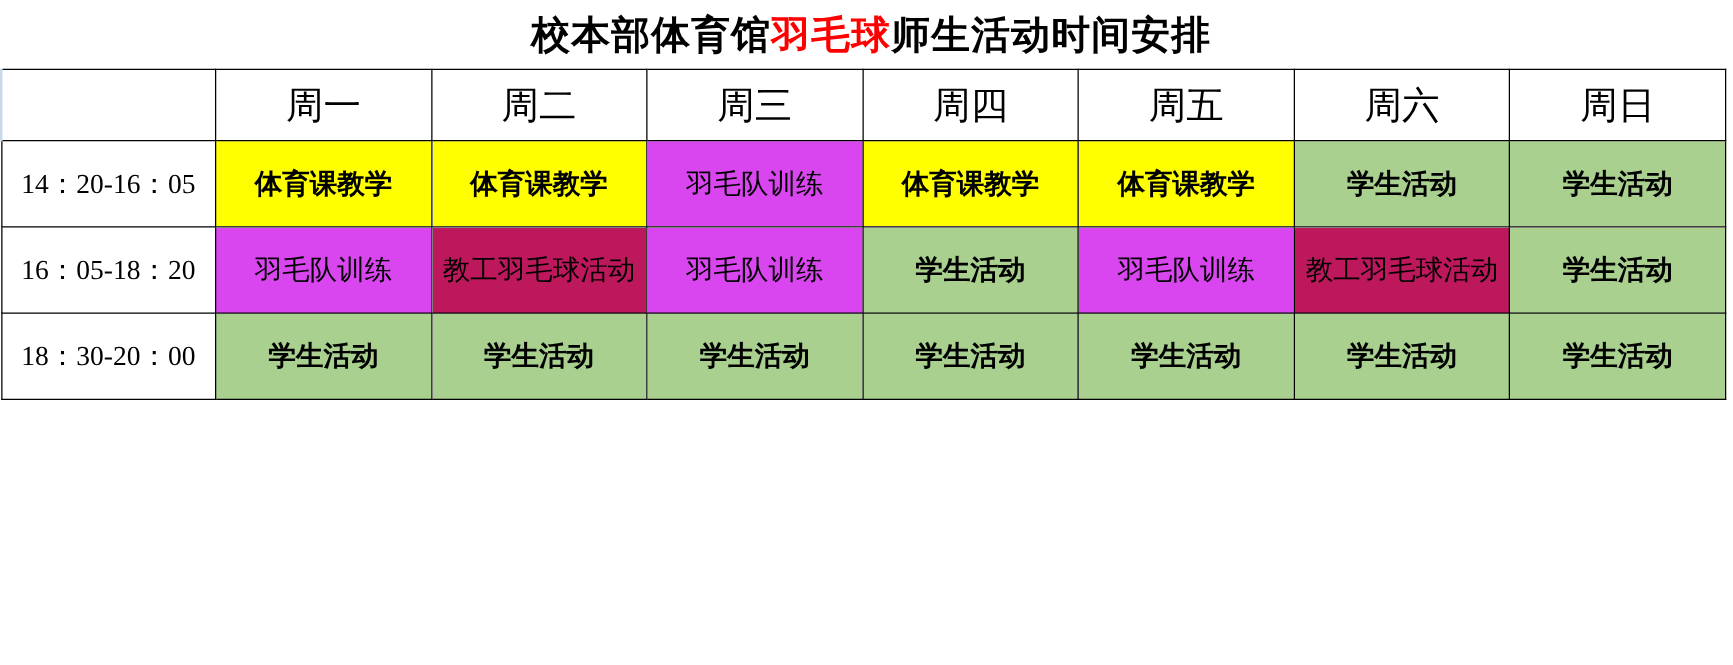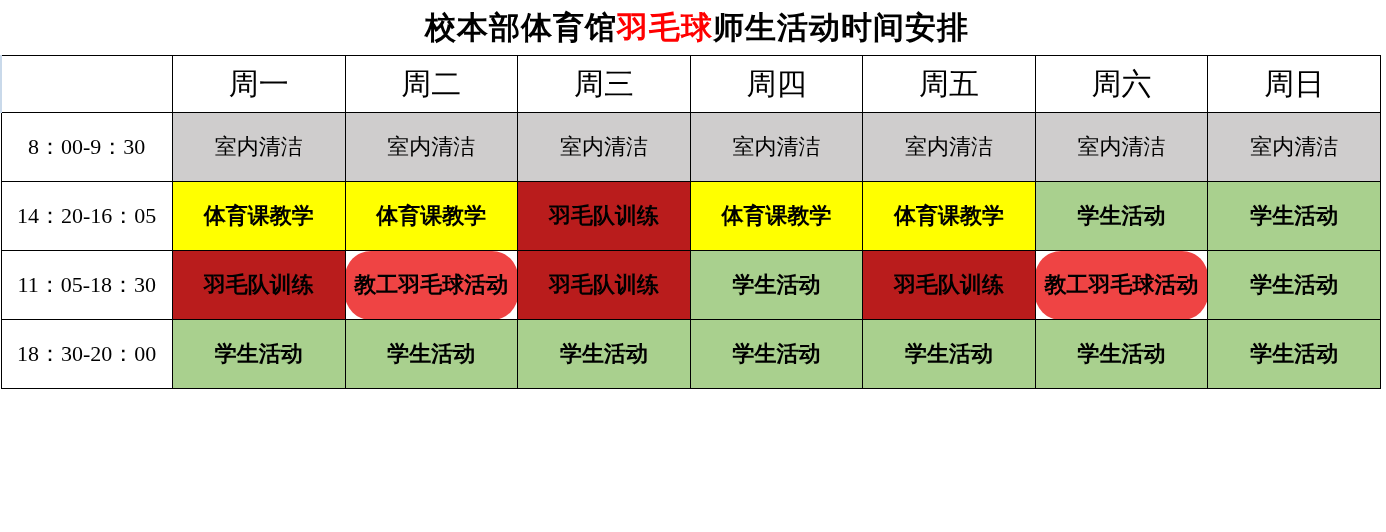--- a/index.html
+++ b/index.html
@@ -105,30 +105,29 @@
     background: #ffff00;
     color: #000000;
     font-weight: bold;
   }
   td.cat-wushu {
     background: #bdd7ee;
     color: #000000;
     font-weight: normal;
   }
   td.cat-badminton-team {
-    background: #b91c1c;
-    color: #000000;
-    font-weight: bold;
+    background: #d946ef;
+    color: #000000;
+    font-weight: normal;
   }
   td.cat-staff-badminton {
-    background: #ef4444;
-    color: #000000;
-    font-weight: bold;
+    background: #be185d;
+    color: #000000;
+    font-weight: normal;
     font-size: 21px;
-    border-radius: 26px;
   }
   td.cat-student {
     background: #a9d08e;
     color: #c00000;
     font-weight: bold;
   }
 </style>
 </head>
 <body>
 
@@ -158,41 +157,31 @@
           <th>周二</th>
           <th>周三</th>
           <th>周四</th>
           <th>周五</th>
           <th>周六</th>
           <th>周日</th>
         </tr>
     </thead>
     <tbody>
         <tr class="body-row">
-          <td class="time-cell">8：00-9：30</td>
-          <td class="cat-clean">室内清洁</td>
-          <td class="cat-clean">室内清洁</td>
-          <td class="cat-clean">室内清洁</td>
-          <td class="cat-clean">室内清洁</td>
-          <td class="cat-clean">室内清洁</td>
-          <td class="cat-clean">室内清洁</td>
-          <td class="cat-clean">室内清洁</td>
+          <td class="time-cell">14：20-16：05</td>
+          <td class="cat-pe">体育课教学</td>
+          <td class="cat-pe">体育课教学</td>
+          <td class="cat-badminton-team">羽毛队训练</td>
+          <td class="cat-pe">体育课教学</td>
+          <td class="cat-pe">体育课教学</td>
+          <td class="cat-student">学生活动</td>
+          <td class="cat-student">学生活动</td>
         </tr>
         <tr class="body-row">
-          <td class="time-cell">14：20-16：05</td>
-          <td class="cat-pe">体育课教学</td>
-          <td class="cat-pe">体育课教学</td>
-          <td class="cat-badminton-team">羽毛队训练</td>
-          <td class="cat-pe">体育课教学</td>
-          <td class="cat-pe">体育课教学</td>
-          <td class="cat-student">学生活动</td>
-          <td class="cat-student">学生活动</td>
-        </tr>
-        <tr class="body-row">
-          <td class="time-cell">11：05-18：30</td>
+          <td class="time-cell">16：05-18：20</td>
           <td class="cat-badminton-team">羽毛队训练</td>
           <td class="cat-staff-badminton">教工羽毛球活动</td>
           <td class="cat-badminton-team">羽毛队训练</td>
           <td class="cat-student">学生活动</td>
           <td class="cat-badminton-team">羽毛队训练</td>
           <td class="cat-staff-badminton">教工羽毛球活动</td>
           <td class="cat-student">学生活动</td>
         </tr>
         <tr class="body-row">
           <td class="time-cell">18：30-20：00</td>

